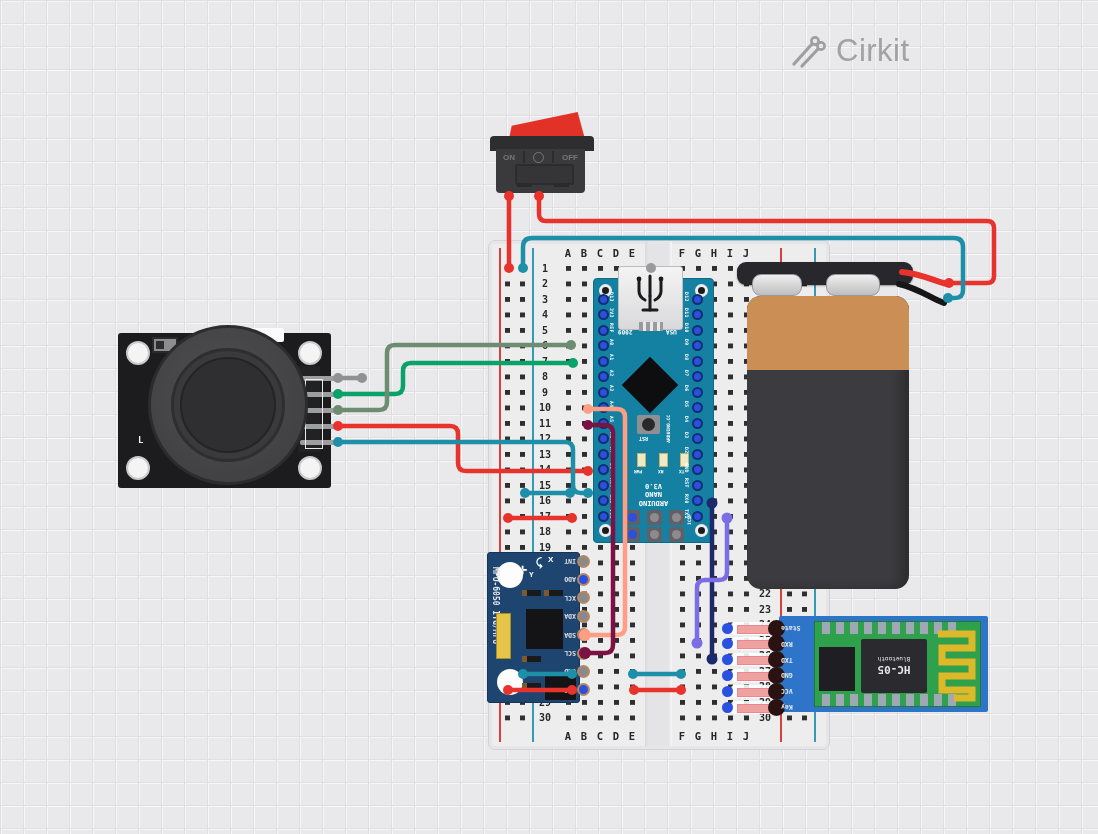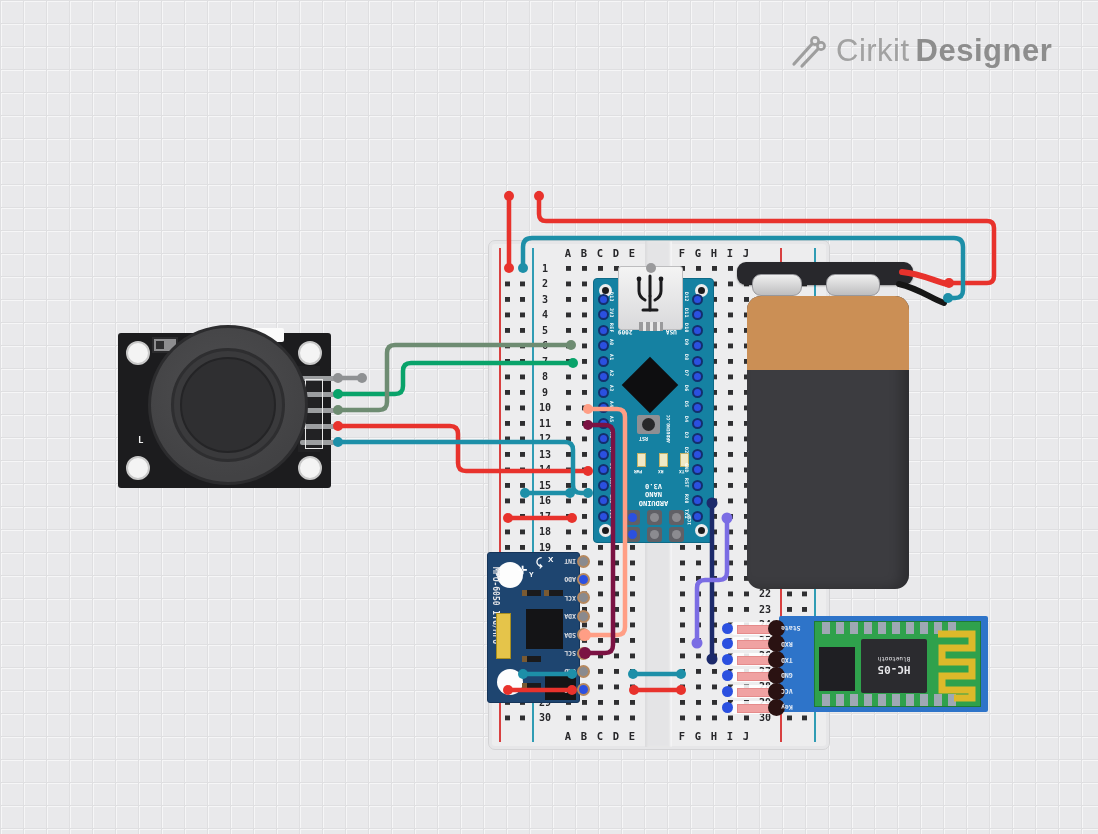--- a/index.html
+++ b/index.html
@@ -131,21 +131,20 @@
   <div class="abs" id="logo">
     <svg width="42" height="42" viewBox="0 0 42 42">
       <g stroke="#9e9e9e" stroke-width="3.2" fill="none" stroke-linecap="round">
         <path d="M6 34 L24 14"></path>
           <path d="M14 36 L30 19"></path>
       </g>
       <circle cx="27" cy="11" r="3.6" fill="none" stroke="#9e9e9e" stroke-width="2.6"></circle>
       <circle cx="33" cy="16" r="3.6" fill="none" stroke="#9e9e9e" stroke-width="2.6"></circle>
     </svg>
     <span class="t1">Cirkit</span>
-    <span class="t2">Designer</span>
   </div>
 
   <div class="abs" id="board"></div>
   <div class="abs" id="midgap"></div>
   <div class="abs railline" style="left:499px;background:#d84040;"></div>
   <div class="abs railline" style="left:532px;background:#2f9cb4;"></div>
   <div class="abs railline" style="left:780px;background:#d84040;"></div>
   <div class="abs railline" style="left:814px;background:#2f9cb4;"></div>
 
   <div class="abs holes" style="left:505px;top:265.5px;width:21px;height:455px;z-index:11;
@@ -155,20 +154,35 @@
   <div class="abs holes" style="left:565.5px;top:265.5px;width:70px;height:455px;z-index:11;
     background-image:linear-gradient(to right,#2f2f31 0 5px,#ededee 5px 16px),linear-gradient(to bottom,#2f2f31 0 5px,#ededee 5px 15.5px);
     background-blend-mode:lighten;background-size:16px 15.5px;"></div>
   <div class="abs holes" style="left:679.5px;top:265.5px;width:70px;height:455px;z-index:11;
     background-image:linear-gradient(to right,#2f2f31 0 5px,#ededee 5px 16px),linear-gradient(to bottom,#2f2f31 0 5px,#ededee 5px 15.5px);
     background-blend-mode:lighten;background-size:16px 15.5px;"></div>
   <div class="abs holes" style="left:787px;top:265.5px;width:21px;height:455px;z-index:11;
     background-image:linear-gradient(to right,#2f2f31 0 5px,#ededee 5px 15px),linear-gradient(to bottom,#2f2f31 0 5px,#ededee 5px 15.5px);
     background-blend-mode:lighten;background-size:15px 15.5px;"></div>
 
+  <div class="abs" id="switch">
+    <div class="abs sw-rocker"></div>
+    <div class="abs sw-lid"></div>
+    <div class="abs sw-body"></div>
+    <div class="abs sw-face">
+      <span>ON</span>
+      <span class="sw-bar"></span>
+      <span class="sw-dot"></span>
+      <span class="sw-bar"></span>
+      <span>OFF</span>
+    </div>
+    <div class="abs sw-recess"></div>
+    <div class="abs sw-slot" style="left:31px;"></div>
+    <div class="abs sw-slot" style="left:68px;"></div>
+  </div>
 
   <div class="abs" id="joystick">
     <div class="jhole" style="left:8px;top:8px;"></div>
     <div class="jhole" style="left:180px;top:8px;"></div>
     <div class="jhole" style="left:8px;top:123px;"></div>
     <div class="jhole" style="left:180px;top:123px;"></div>
     <div class="abs jsw"></div>
     <div class="abs jtab"></div>
     <div class="abs jheader"></div>
     <div class="abs jpinstub" style="top:42.5px;"></div>

